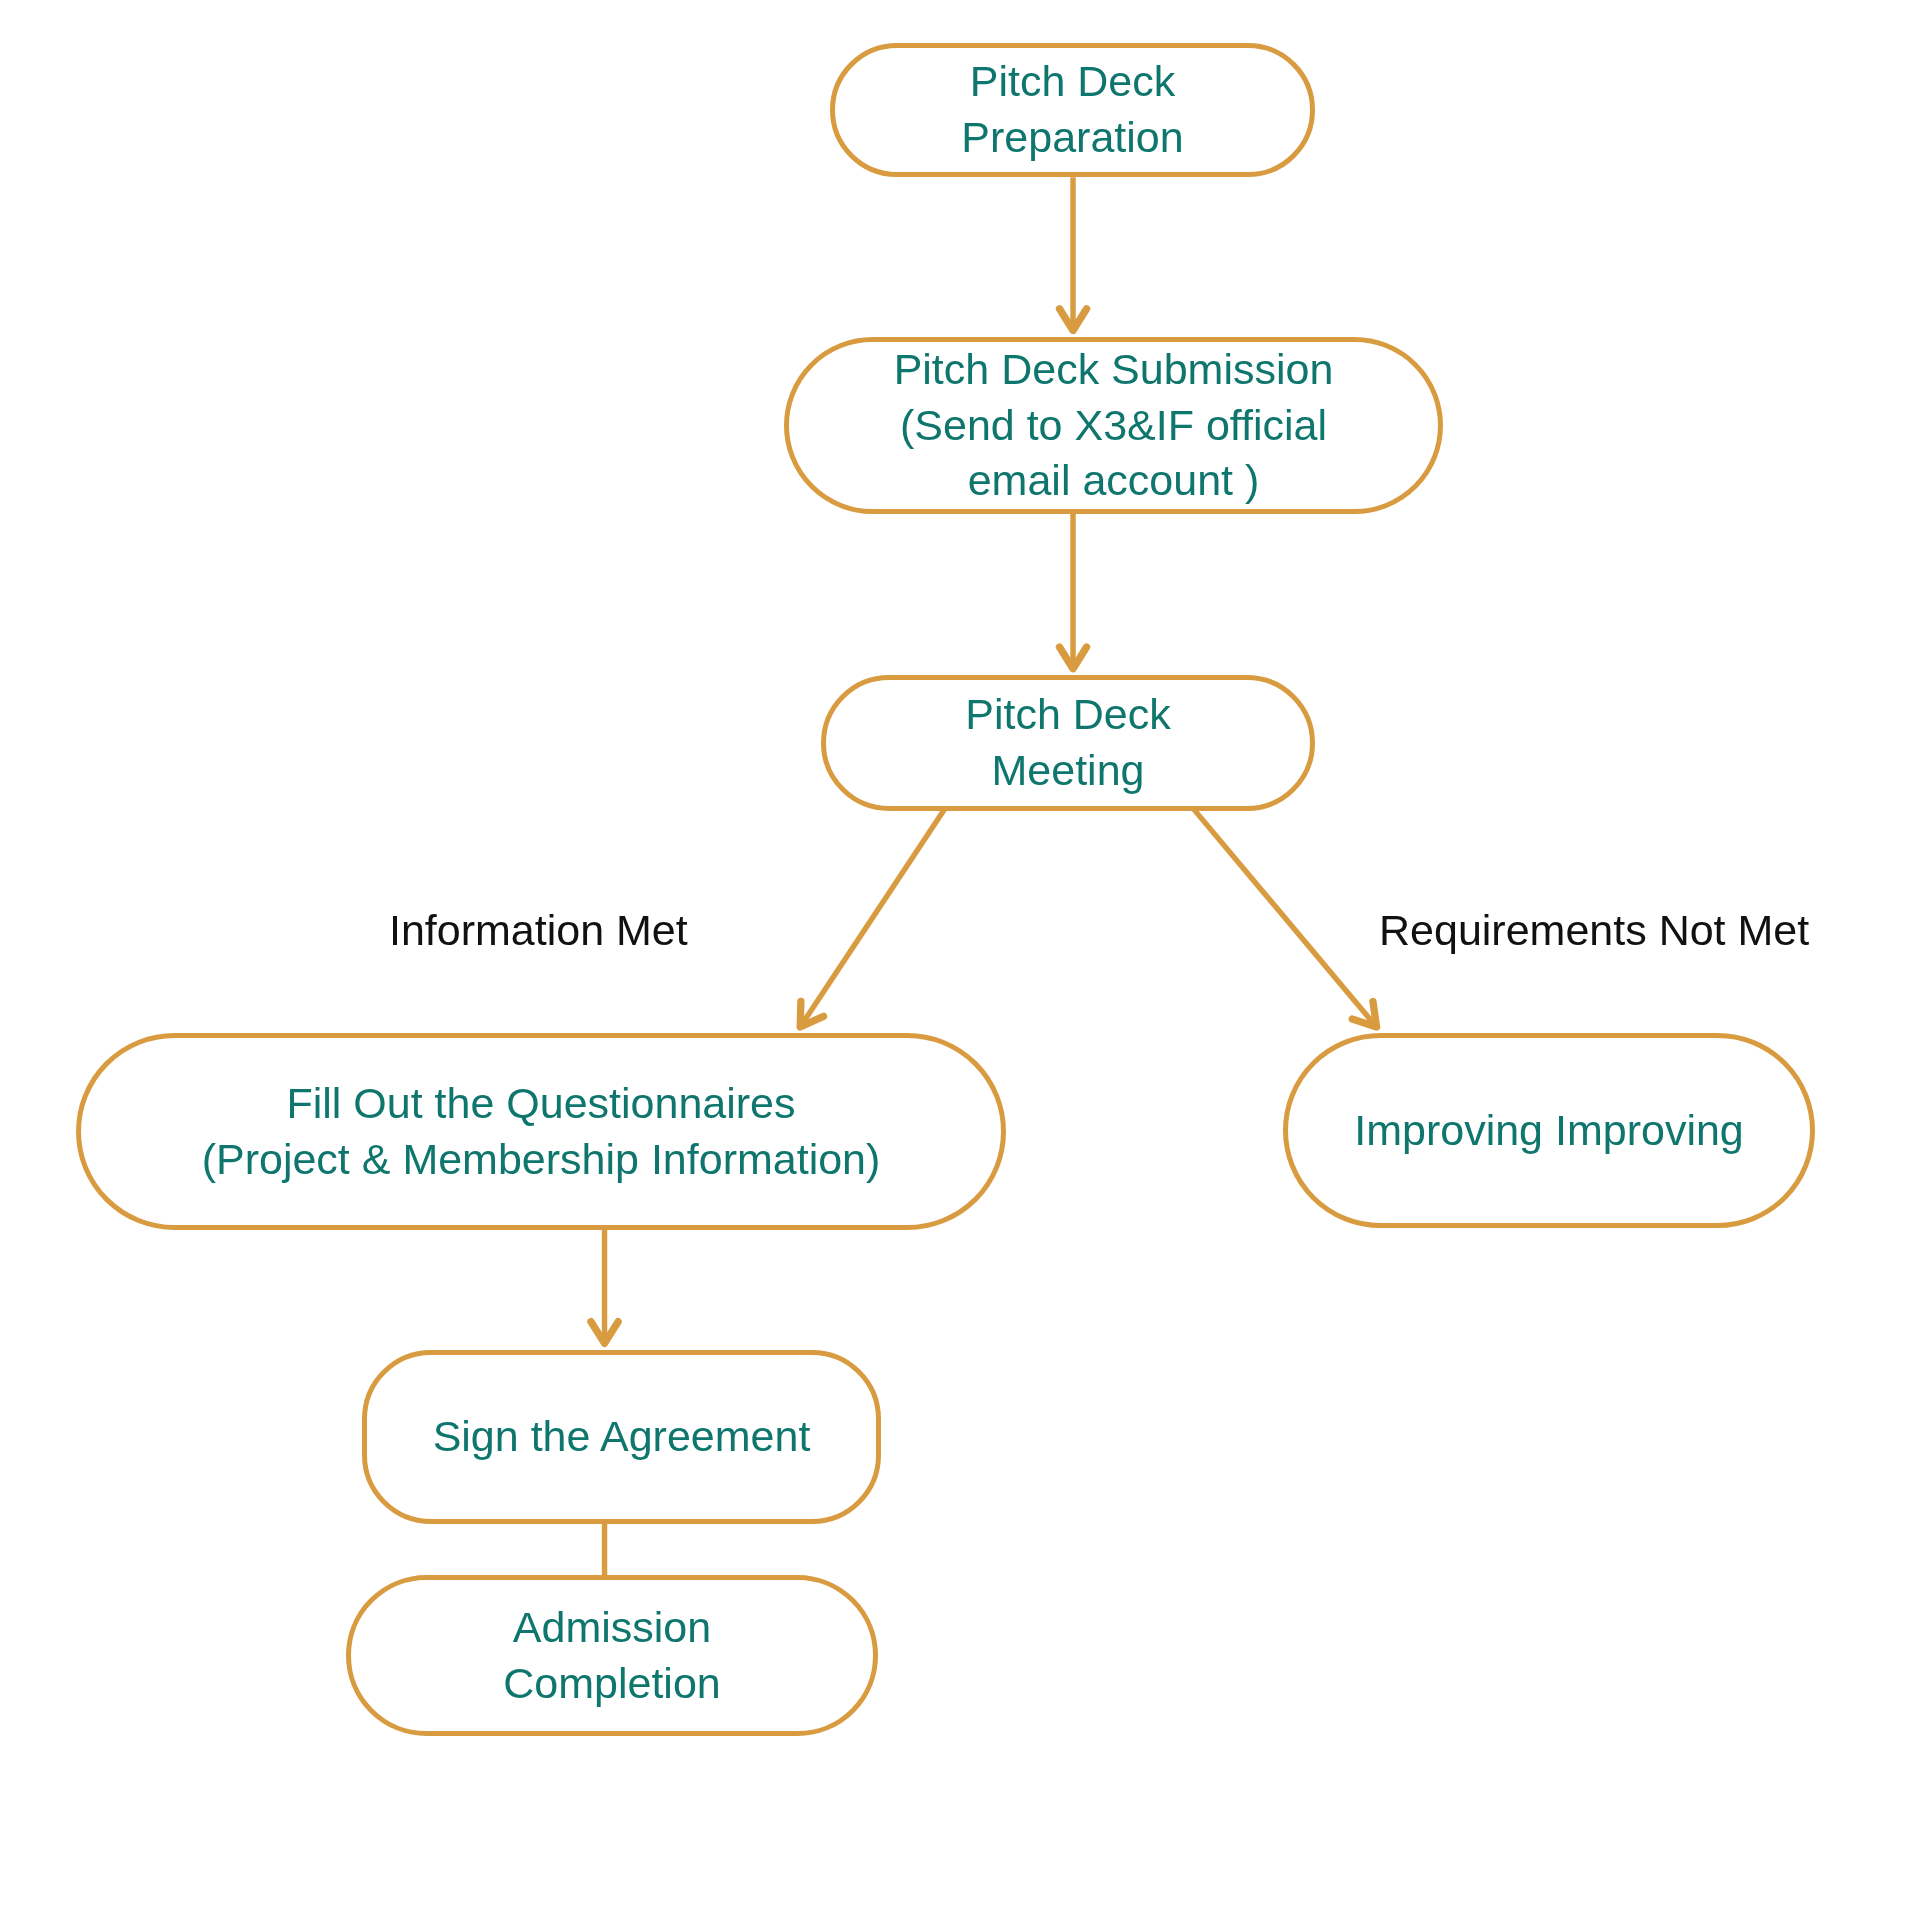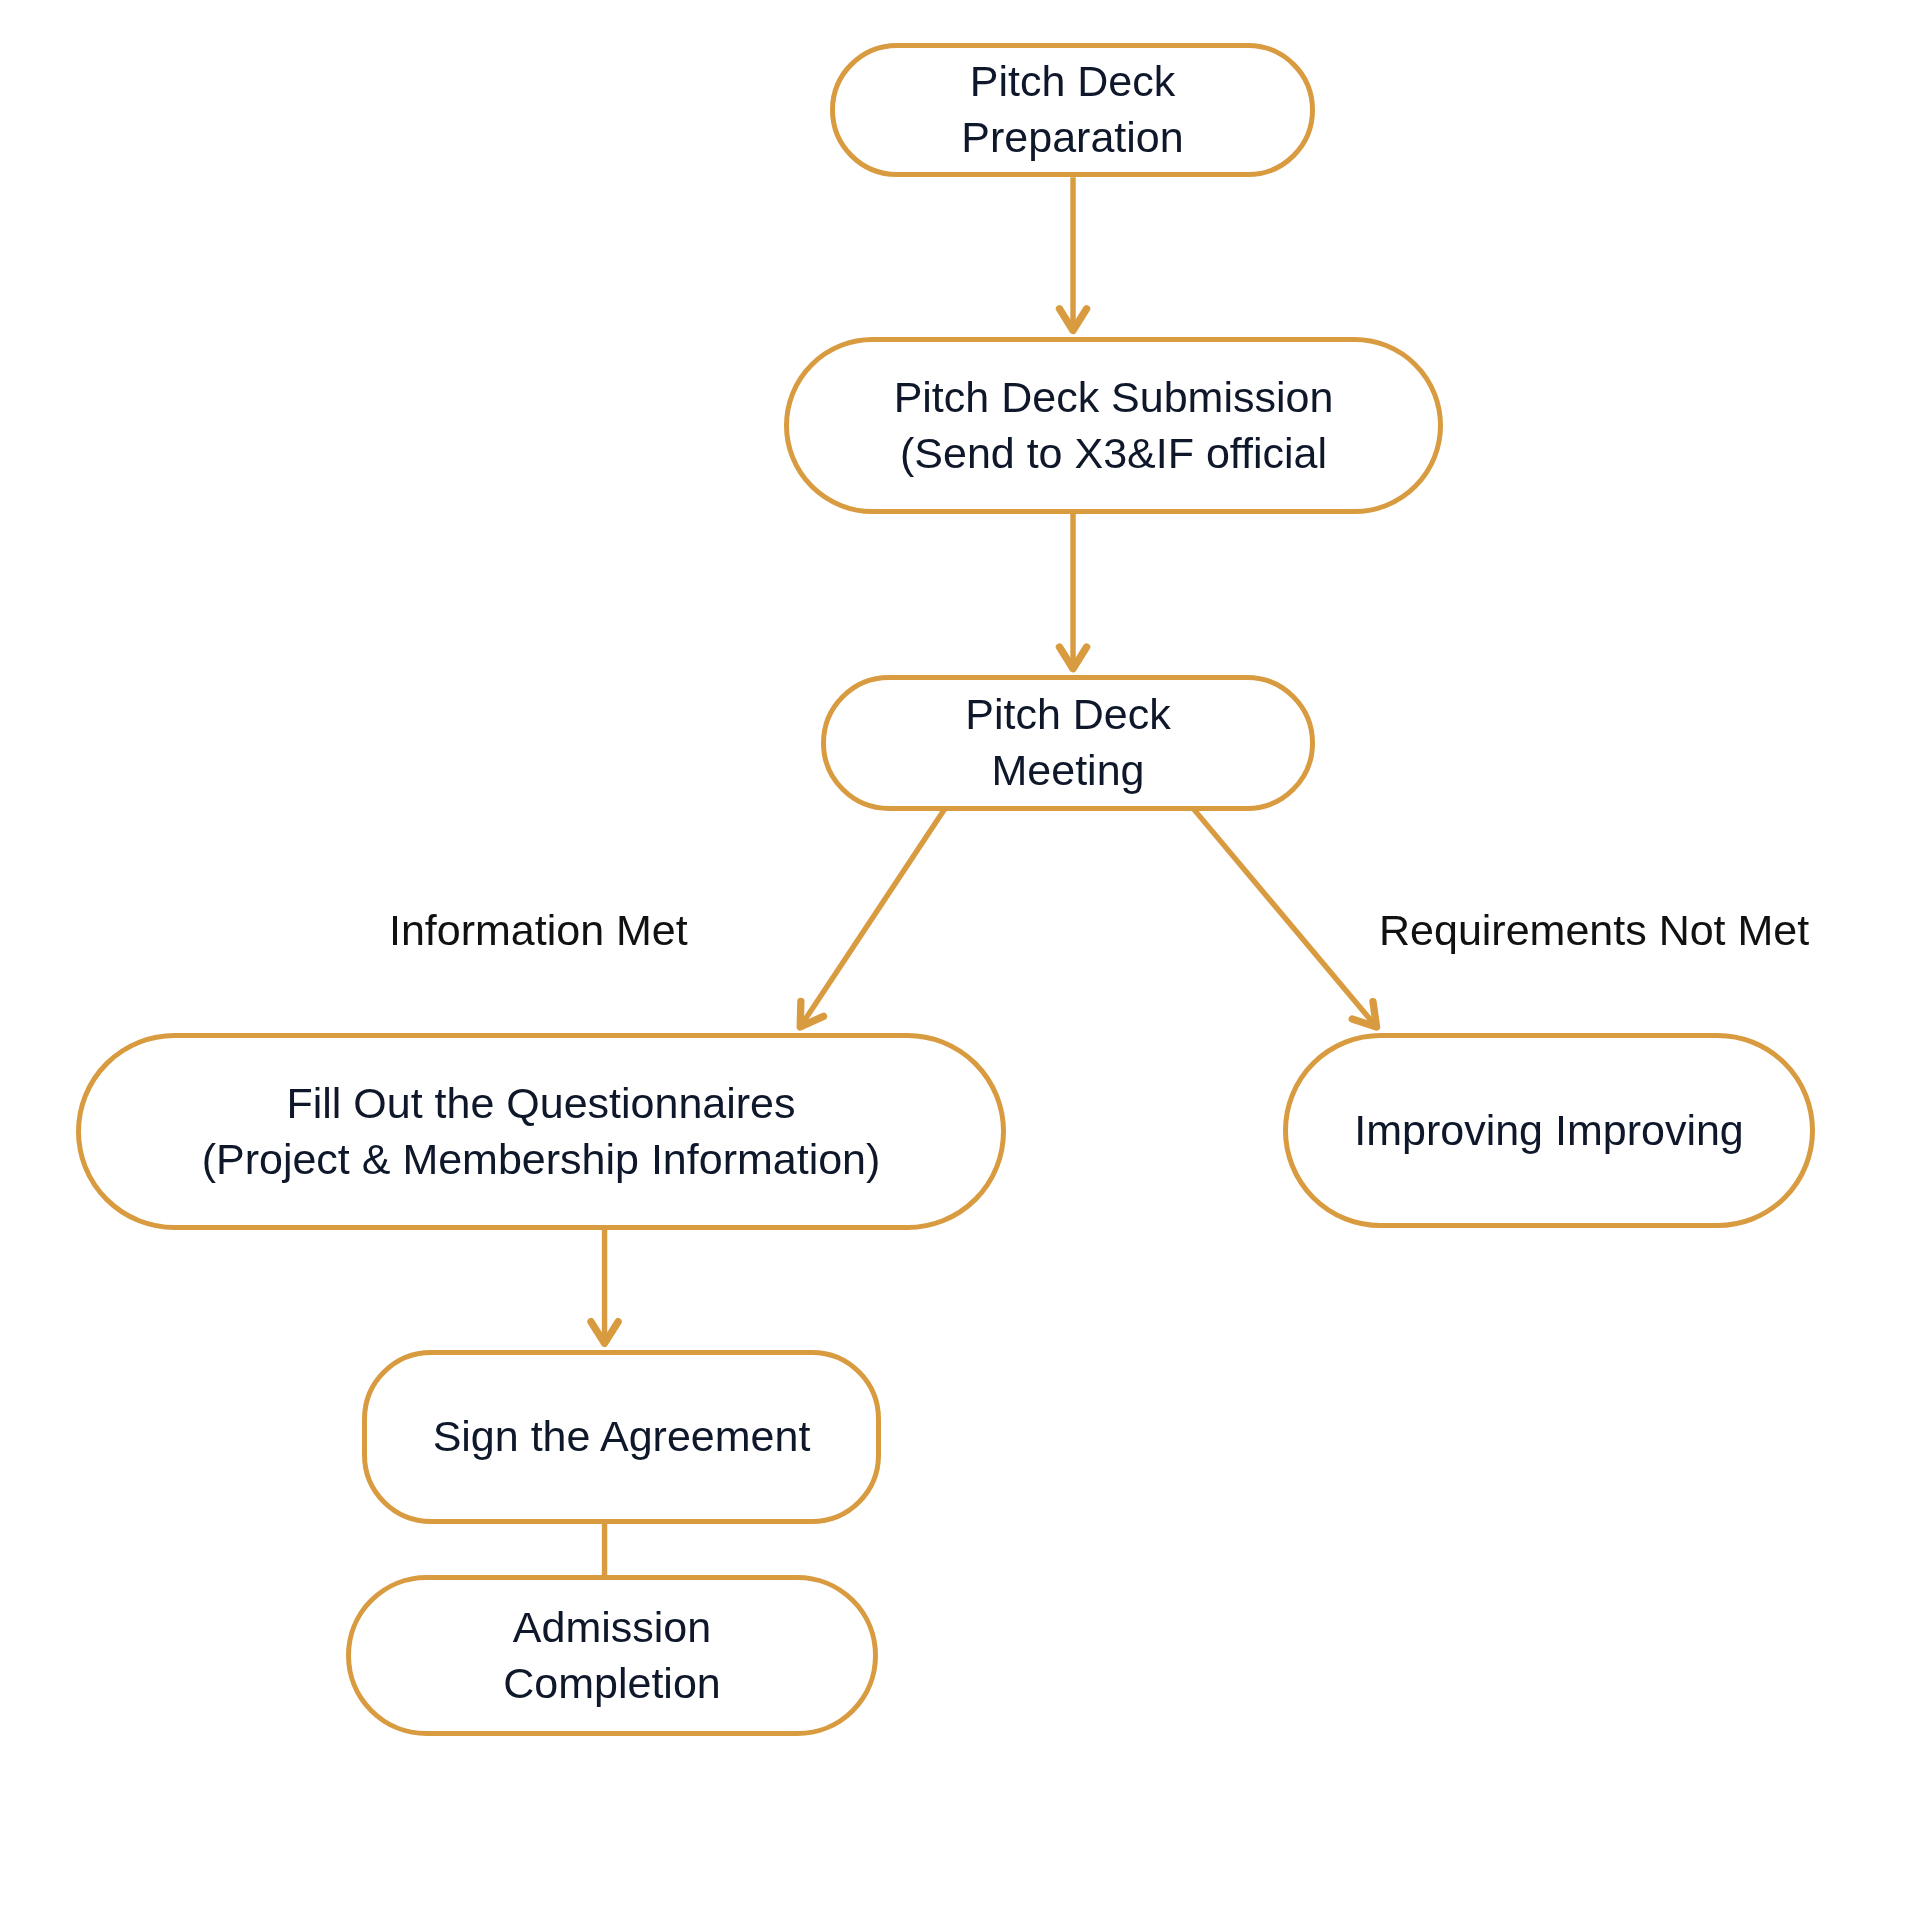--- a/index.html
+++ b/index.html
@@ -28,21 +28,21 @@
   }
   .node {
     position: absolute;
     box-sizing: border-box;
     border: 5.4px solid #d99b40;
     background: #ffffff;
     display: flex;
     align-items: center;
     justify-content: flex-end;
     text-align: center;
-    color: #0f172a;
+    color: #0f766e;
     font-family: "Liberation Sans", sans-serif;
     font-weight: 400;
     line-height: 1.30;
     z-index: 2;
   }
   .node .lines {
     padding: 0 20px;
     width: 100%;
   }
   .node .ln {
@@ -110,20 +110,21 @@
     <div class="lines">
       <span class="ln">Pitch Deck</span>
       <span class="ln">Preparation</span>
     </div>
   </div>
 
   <div class="node" id="node-submission">
     <div class="lines">
       <span class="ln">Pitch Deck Submission</span>
       <span class="ln">(Send to X3&amp;IF official</span>
+      <span class="ln">email account )</span>
     </div>
   </div>
 
   <div class="node" id="node-meeting">
     <div class="lines">
       <span class="ln">Pitch Deck</span>
       <span class="ln">Meeting</span>
     </div>
   </div>
 

